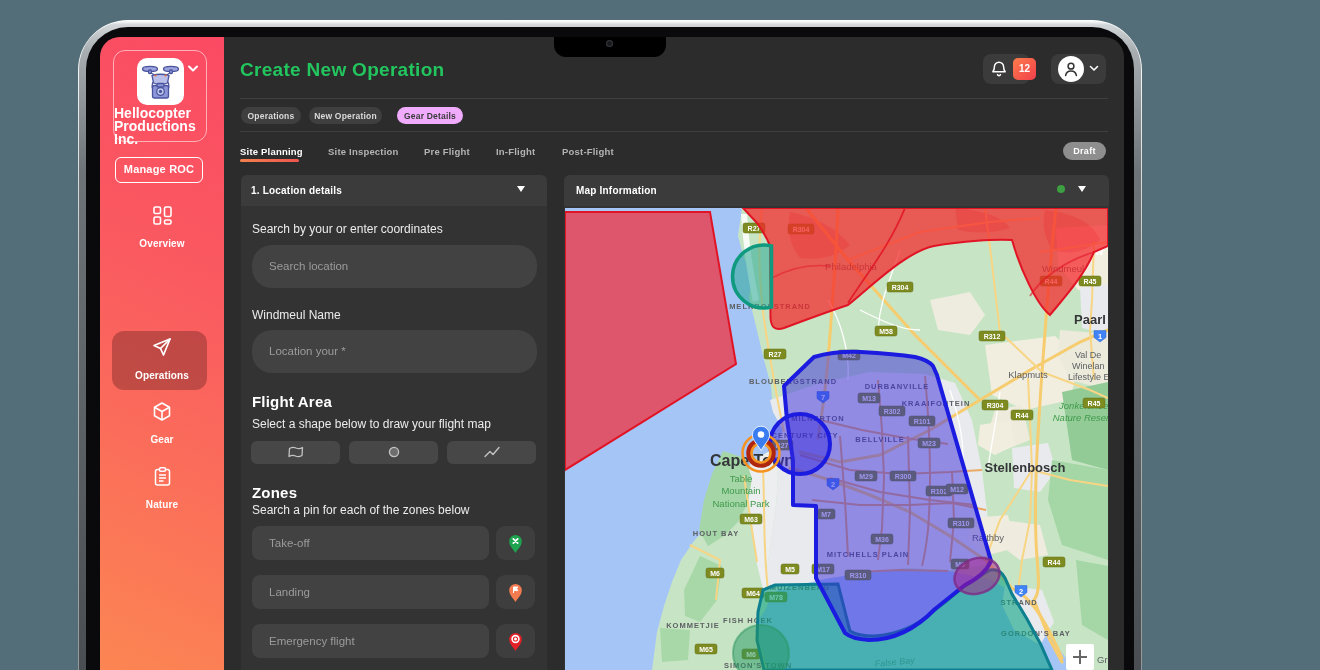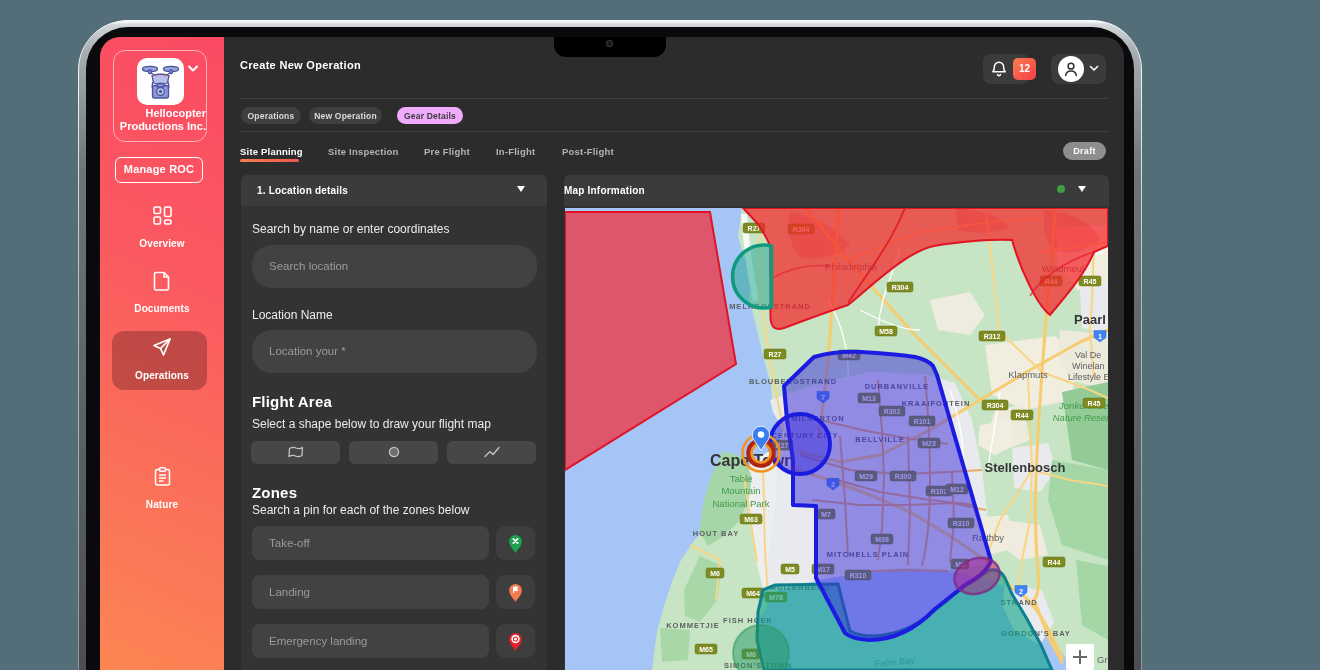--- a/index.html
+++ b/index.html
@@ -13,50 +13,50 @@
   .screen { position:absolute; left:14px; right:10px; top:10px; bottom:0; border-radius:20px 20px 0 0;
             overflow:hidden; background:#2c2c2c; }
   .notch { position:absolute; left:454px; top:0; width:112px; height:20px; background:#000; border-radius:0 0 12px 12px; z-index:60; }
   .cam { position:absolute; left:52px; top:3px; width:7px; height:7px; border-radius:50%; background:#17181c; box-shadow:0 0 1px 1px #35373c inset; }
   
   .sidebar { position:absolute; left:0; top:0; width:124px; height:100%;
              background:linear-gradient(205deg,#fb4a63 0%,#fa5a60 35%,#fc8b51 100%); color:#fff; }
   .logocard { position:absolute; left:13px; top:13px; width:94px; height:92px; border:1px solid rgba(255,255,255,.55); border-radius:12px; }
   .logosq { position:absolute; left:23px; top:7px; width:47px; height:47px; background:#fff; border-radius:10px; }
   .logochev { position:absolute; right:7px; top:8px; }
-  .logoname { position:absolute; left:0; top:56px; width:100%; text-align:right; font-weight:bold; font-size:11px; line-height:13px; }
+  .logoname { position:absolute; left:0; top:56px; width:100%; text-align:left; font-weight:bold; font-size:14px; line-height:13px; }
   .mroc { position:absolute; left:15px; top:120px; width:88px; height:26px; border:1.5px solid #fff; border-radius:6px;
           font-weight:bold; font-size:11px; color:#fff; text-align:center; line-height:23px; letter-spacing:.2px; }
   .mi { position:absolute; left:0; width:124px; text-align:center; }
   .mi svg { display:block; margin:0 auto; }
   .milab { font-weight:bold; font-size:10px; margin-top:12px; letter-spacing:.1px; }
   .miact { position:absolute; left:12px; top:294px; width:95px; height:59px; background:rgba(128,44,42,.47); border-radius:12px; }
   
-  .title { position:absolute; left:140px; top:22px; font-size:11px; font-weight:bold; color:#ffffff; letter-spacing:.3px; }
+  .title { position:absolute; left:140px; top:22px; font-size:19px; font-weight:bold; color:#22c55e; letter-spacing:.3px; }
   .hbtn { position:absolute; top:17px; height:30px; background:#3b3b3b; border-radius:8px; }
   .badge12 { position:absolute; left:30px; top:4px; width:23px; height:22px; border-radius:5px;
              background:linear-gradient(135deg,#fb7c4b,#f23f4b); color:#fff; font-size:10px; font-weight:bold;
              text-align:center; line-height:22px; }
   .avcirc { position:absolute; left:7px; top:2px; width:26px; height:26px; border-radius:50%; background:#fff; }
   .div1 { position:absolute; left:140px; width:868px; height:1px; background:rgba(255,255,255,.09); }
   .chip { position:absolute; top:70px; height:17px; border-radius:9px; background:#3f3f3f; color:#dadada;
           font-size:8.5px; font-weight:bold; text-align:center; letter-spacing:.2px; }
   .chip span { line-height:18px; }
   .chipw { background:#f0abfc; color:#3a3a3a; }
   .tab { position:absolute; top:109px; font-size:9.5px; font-weight:bold; color:#b3b3b3; letter-spacing:.2px; }
   .tabact { color:#fff; }
   .tabline { position:absolute; left:140px; top:122px; width:59px; height:3px; border-radius:2px;
              background:linear-gradient(90deg,#f4814d,#ee5550); }
   .draft { position:absolute; left:963px; top:105px; width:43px; height:18px; border-radius:9px; background:#8e8e8e;
            color:#fff; font-size:9px; font-weight:bold; text-align:center; line-height:18px; letter-spacing:.3px; }
   
   .panel { position:absolute; top:138px; bottom:0; background:#333333; border-radius:6px 6px 0 0; }
   .phead { position:absolute; left:0; top:0; width:100%; height:31px; background:#3b3b3b; border-radius:6px 6px 0 0;
            color:#fff; font-size:10px; font-weight:bold; line-height:31px; letter-spacing:.2px; }
-  .phead .pt { margin-left:16px; }
+  .phead .pt { margin-left:10px; }
   .tri { display:inline-block; width:0; height:0; border-left:4.5px solid transparent; border-right:4.5px solid transparent; border-top:6px solid #fff; }
   .lbl { position:absolute; left:11px; font-size:12px; color:#ececec; }
   .blbl { position:absolute; left:11px; font-size:15px; font-weight:bold; color:#fff; letter-spacing:.2px; }
   .inp { position:absolute; left:11px; width:285px; height:43px; background:#424242; border-radius:20px;
          color:#9b9b9b; font-size:11.5px; line-height:43px; }
   .inp span { margin-left:17px; }
   .shapebtn { position:absolute; width:89px; height:23px; background:#474747; border-radius:6px; top:266px; }
   .shapebtn svg { display:block; margin:4px auto 0; }
   .zrow-inp { position:absolute; left:11px; width:237px; height:34px; background:#424242; border-radius:8px;
               color:#9b9b9b; font-size:11.5px; line-height:34px; }
@@ -102,33 +102,33 @@
       <div class="miact"></div>
       <div class="mi" style="top:168px">
             <svg width="21" height="21" viewBox="0 0 21 21" fill="none" stroke="#fff" stroke-width="1.6">
           <rect x="2" y="2" width="6.5" height="6.5" rx="1.5"></rect>
               <rect x="12.5" y="2" width="6.5" height="9.5" rx="1.5"></rect>
           <rect x="2" y="12" width="6.5" height="7" rx="1.5"></rect>
               <rect x="12.5" y="15" width="6.5" height="4" rx="1.5"></rect>
         </svg>
             <div class="milab">Overview</div>
           </div>
-      <div class="mi" style="top:233px">
-            <svg width="20" height="21" viewBox="0 0 20 21" fill="none" stroke="#fff" stroke-width="1.6">
-          <path d="M4 2.5 h8 l4.5 4.5 v11.5 a1.5 1.5 0 0 1 -1.5 1.5 h-11 a1.5 1.5 0 0 1 -1.5 -1.5 v-14.5 a1.5 1.5 0 0 1 1.5 -1.5 z"></path>
-          <path d="M12 2.5 v4.5 h4.5"></path>
-        </svg>
-            <div class="milab">Documents</div>
-          </div>
       <div class="mi" style="top:299px">
             <svg width="22" height="22" viewBox="0 0 22 22" fill="none" stroke="#fff" stroke-width="1.7" stroke-linejoin="round" stroke-linecap="round">
           <path d="M19 3 L3 9.5 L9.5 12.5 L12.5 19 Z"></path>
               <path d="M9.5 12.5 L19 3"></path>
         </svg>
             <div class="milab">Operations</div>
+          </div>
+      <div class="mi" style="top:364px">
+            <svg width="20" height="21" viewBox="0 0 20 21" fill="none" stroke="#fff" stroke-width="1.6" stroke-linejoin="round">
+          <path d="M10 2 L17.5 6.25 V14.75 L10 19 L2.5 14.75 V6.25 Z"></path>
+              <path d="M2.5 6.25 L10 10.5 L17.5 6.25 M10 10.5 V19"></path>
+        </svg>
+            <div class="milab">Gear</div>
           </div>
       <div class="mi" style="top:429px">
             <svg width="19" height="21" viewBox="0 0 19 21" fill="none" stroke="#fff" stroke-width="1.5">
           <rect x="2.5" y="3.5" width="14" height="15.5" rx="2"></rect>
           <rect x="6.5" y="1.8" width="6" height="3.4" rx="1.2" fill="#f9626b"></rect>
           <path d="M6 9 h7 M6 12 h7 M6 15 h4.5"></path>
         </svg>
             <div class="milab">Nature</div>
           </div>
     </div>
@@ -160,23 +160,23 @@
     <div class="tab tabact" style="left:140px">Site Planning</div>
     <div class="tab" style="left:228px">Site Inspection</div>
     <div class="tab" style="left:324px">Pre Flight</div>
     <div class="tab" style="left:396px">In-Flight</div>
     <div class="tab" style="left:462px">Post-Flight</div>
     <div class="tabline"></div>
     <div class="draft">Draft</div>
 
     <div class="panel" style="left:141px; width:306px;">
       <div class="phead"><span class="pt" style="font-size:10px">1. Location details</span><span class="tri" style="position:absolute; right:22px; top:11px;"></span></div>
-      <div class="lbl" style="top:47px">Search by name or enter coordinates</div>
+      <div class="lbl" style="top:47px">Search by your or enter coordinates</div>
       <div class="inp" style="top:70px"><span>Search location</span></div>
-      <div class="lbl" style="top:133px">Location Name</div>
+      <div class="lbl" style="top:133px">Windmeul Name</div>
       <div class="inp" style="top:155px"><span>Location your *</span></div>
       <div class="blbl" style="top:218px">Flight Area</div>
       <div class="lbl" style="top:242px">Select a shape below to draw your flight map</div>
       <div class="shapebtn" style="left:10px">
             <svg width="18" height="14" viewBox="0 0 18 14" fill="none" stroke="#c2c2c2" stroke-width="1.3" stroke-linejoin="round">
           <path d="M2.5 3.5 Q6 1.5 9 3 Q12.5 4.5 15.5 2.5 L15 10.5 Q11.5 12.5 8.5 11 Q5.5 9.5 2 11.5 Z"></path>
             </svg>
           </div>
       <div class="shapebtn" style="left:108px">
             <svg width="14" height="14" viewBox="0 0 14 14">
@@ -199,33 +199,33 @@
             </svg>
           </div>
       <div class="zrow-inp" style="top:400px"><span>Landing</span></div>
       <div class="pinbtn" style="top:400px">
             <svg width="17" height="21" viewBox="0 0 17 21">
           <path d="M8.5 20 C5.5 15.5 2.2 12.8 2.2 8.3 A6.3 6.3 0 1 1 14.8 8.3 C14.8 12.8 11.5 15.5 8.5 20 Z" fill="#f47b50"></path>
           <circle cx="8.5" cy="8" r="4.6" fill="#f47b50"></circle>
           <path d="M6.5 11 V5 h4.3 l-1.2 1.8 1.2 1.8 H6.5" fill="#fff" stroke="#fff" stroke-width="1" stroke-linejoin="round"></path>
             </svg>
           </div>
-      <div class="zrow-inp" style="top:449px"><span>Emergency landing</span></div>
+      <div class="zrow-inp" style="top:449px"><span>Emergency flight</span></div>
       <div class="pinbtn" style="top:449px">
             <svg width="17" height="21" viewBox="0 0 17 21">
           <path d="M8.5 20 C5.5 15.5 2.2 12.8 2.2 8.3 A6.3 6.3 0 1 1 14.8 8.3 C14.8 12.8 11.5 15.5 8.5 20 Z" fill="#e32129"></path>
           <circle cx="8.5" cy="8" r="4.6" fill="#e32129"></circle>
           <circle cx="8.5" cy="8" r="3.4" fill="none" stroke="#fff" stroke-width="1.6"></circle>
           <circle cx="8.5" cy="8" r="1.5" fill="#fff"></circle>
             </svg>
           </div>
     </div>
 
     <div class="panel" style="left:464px; width:545px;">
-      <div class="phead"><span class="pt" style="margin-left:0">Map Information</span>
+      <div class="phead"><span class="pt" style="margin-left:12px">Map Information</span>
         <span style="position:absolute; right:44px; top:10px; width:8px; height:8px; border-radius:50%; background:#3d9e42;"></span>
         <span class="tri" style="position:absolute; right:23px; top:11px;"></span></div>
       <div class="mapwrap"><svg width="543" height="462" viewBox="565 208 543 462" font-family="Liberation Sans, sans-serif">
 
 <rect x="565" y="208" width="543" height="462" fill="#a6c5f7"></rect>
 
 <path d="M742,208 L738,236 744,258 752,278 749,298 756,326 763,356 771,386 773,412 783,430 790,440 786,450 768,452 753,461 741,476 734,497 725,514 708,525 694,541 681,560 672,582 664,606 657,632 652,670 L768,670 761,648 755,631 758,621 766,609 770,597 779,589 800,583 832,577 868,572 908,569 948,571 988,579 1010,590 1028,608 1043,626 1058,648 1070,663 1076,670 L1108,670 1108,208 Z" fill="#c7e5c4"></path>
 
 <path d="M770,400 L820,383 870,372 925,374 955,383 972,420 982,470 988,520 986,565 950,570 905,568 865,573 830,578 798,585 778,590 770,597 766,575 771,540 776,505 778,478 775,452 786,450 790,440 783,430 773,412 Z" fill="#e8eaed"></path>
 <path d="M783,430 L790,440 786,450 768,452 753,461 745,475 748,500 752,530 756,560 762,585 766,597 770,597 766,575 771,540 776,505 778,478 775,452 Z" fill="#eceef0"></path>

